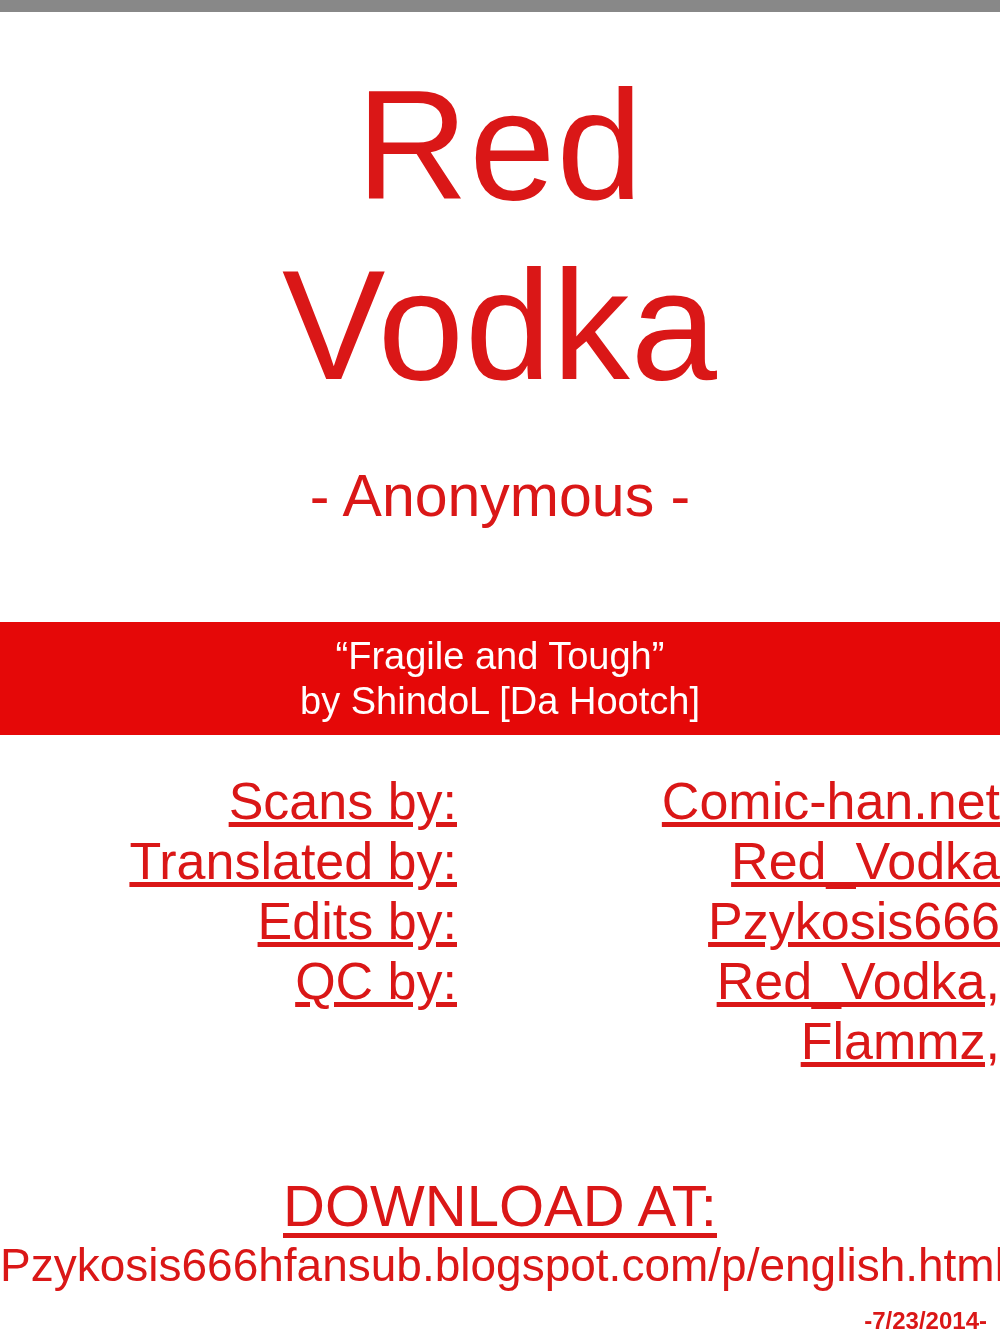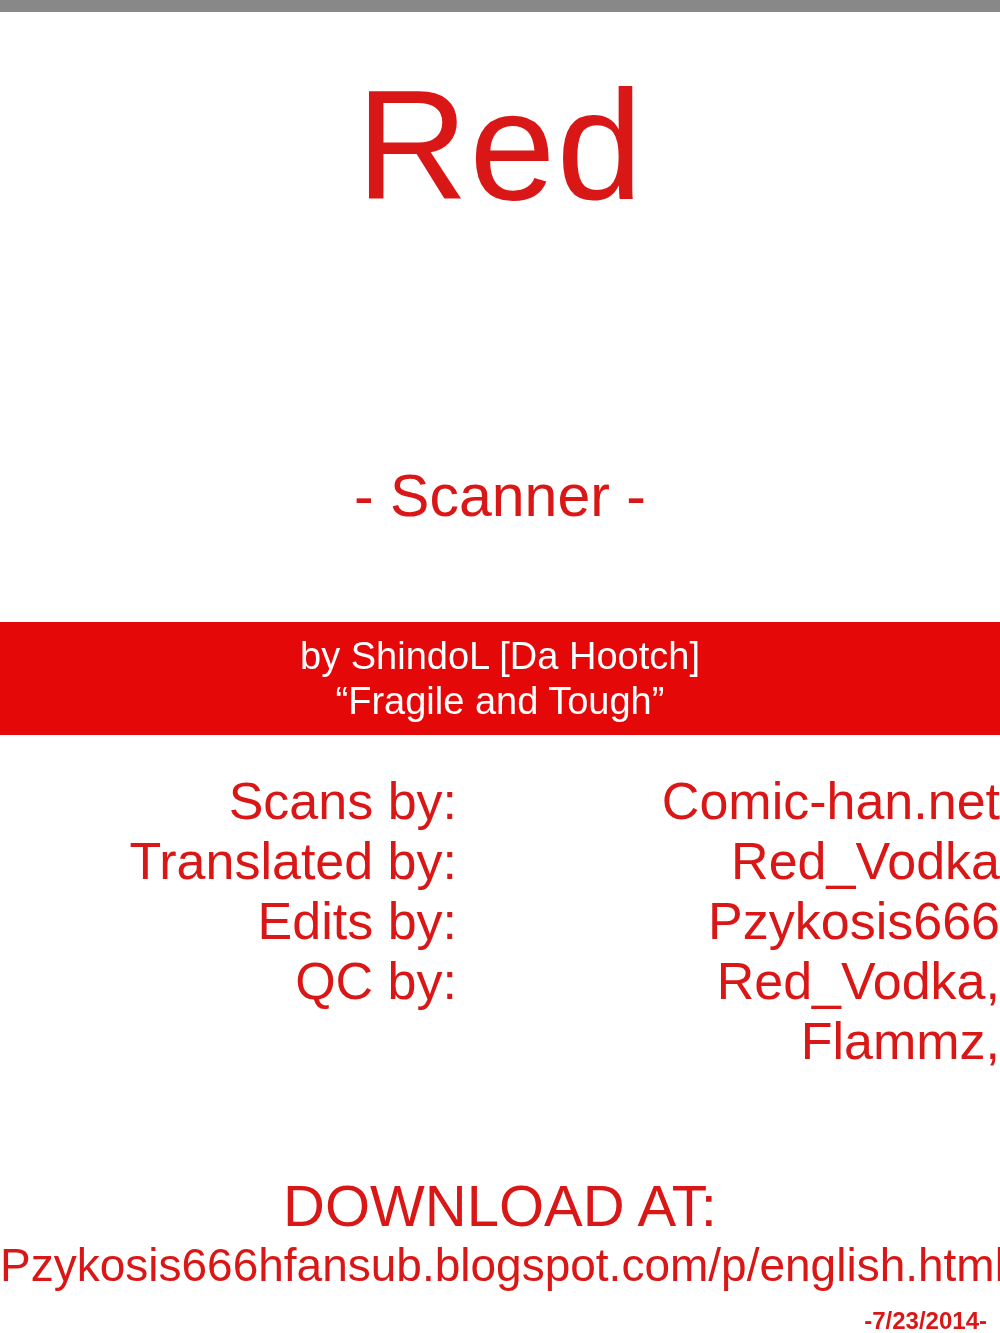--- a/index.html
+++ b/index.html
@@ -40,30 +40,32 @@
     font-size:38px;line-height:45px;
     text-align:center;
   }
   .credits{
     position:absolute;top:759px;left:0;width:100%;
     display:grid;
     grid-template-columns:457px 1fr;
     column-gap:0;
     font-size:52px;line-height:60px;
     color:var(--red-text);
+    text-decoration:underline;
   }
   .credit-label{text-align:right;white-space:nowrap;}
   .credit-value{text-align:right;white-space:nowrap;}
   .download{
     position:absolute;top:1159px;left:0;width:100%;
     text-align:center;
     font-size:58px;line-height:70px;
     color:var(--red-text);
   }
   .download-inner{
+    text-decoration:underline;
     text-decoration-thickness:5px;
     text-underline-offset:7px;
   }
   .url{
     position:absolute;top:1228px;left:0;width:100%;
     text-align:center;white-space:nowrap;
     font-size:46px;line-height:50px;
     color:var(--red-text);
   }
   .date{
@@ -73,27 +75,28 @@
     font-weight:bold;
   }
 </style>
 </head>
 <body>
 
 <div class="page">
 
   <div class="title">
     <div>Red</div>
+    <div>Vodka</div>
   </div>
 
-  <div class="presents">- Scanner -</div>
+  <div class="presents">- Anonymous -</div>
 
   <div class="banner">
+    <div>“Fragile and Tough”</div>
     <div>by ShindoL [Da Hootch]</div>
-    <div>“Fragile and Tough”</div>
   </div>
 
   <div class="credits">
     <div class="credit-label">Scans by:</div>
     <div class="credit-value">Comic-han.net</div>
 
     <div class="credit-label">Translated by:</div>
     <div class="credit-value">Red_Vodka</div>
 
     <div class="credit-label">Edits by:</div>

